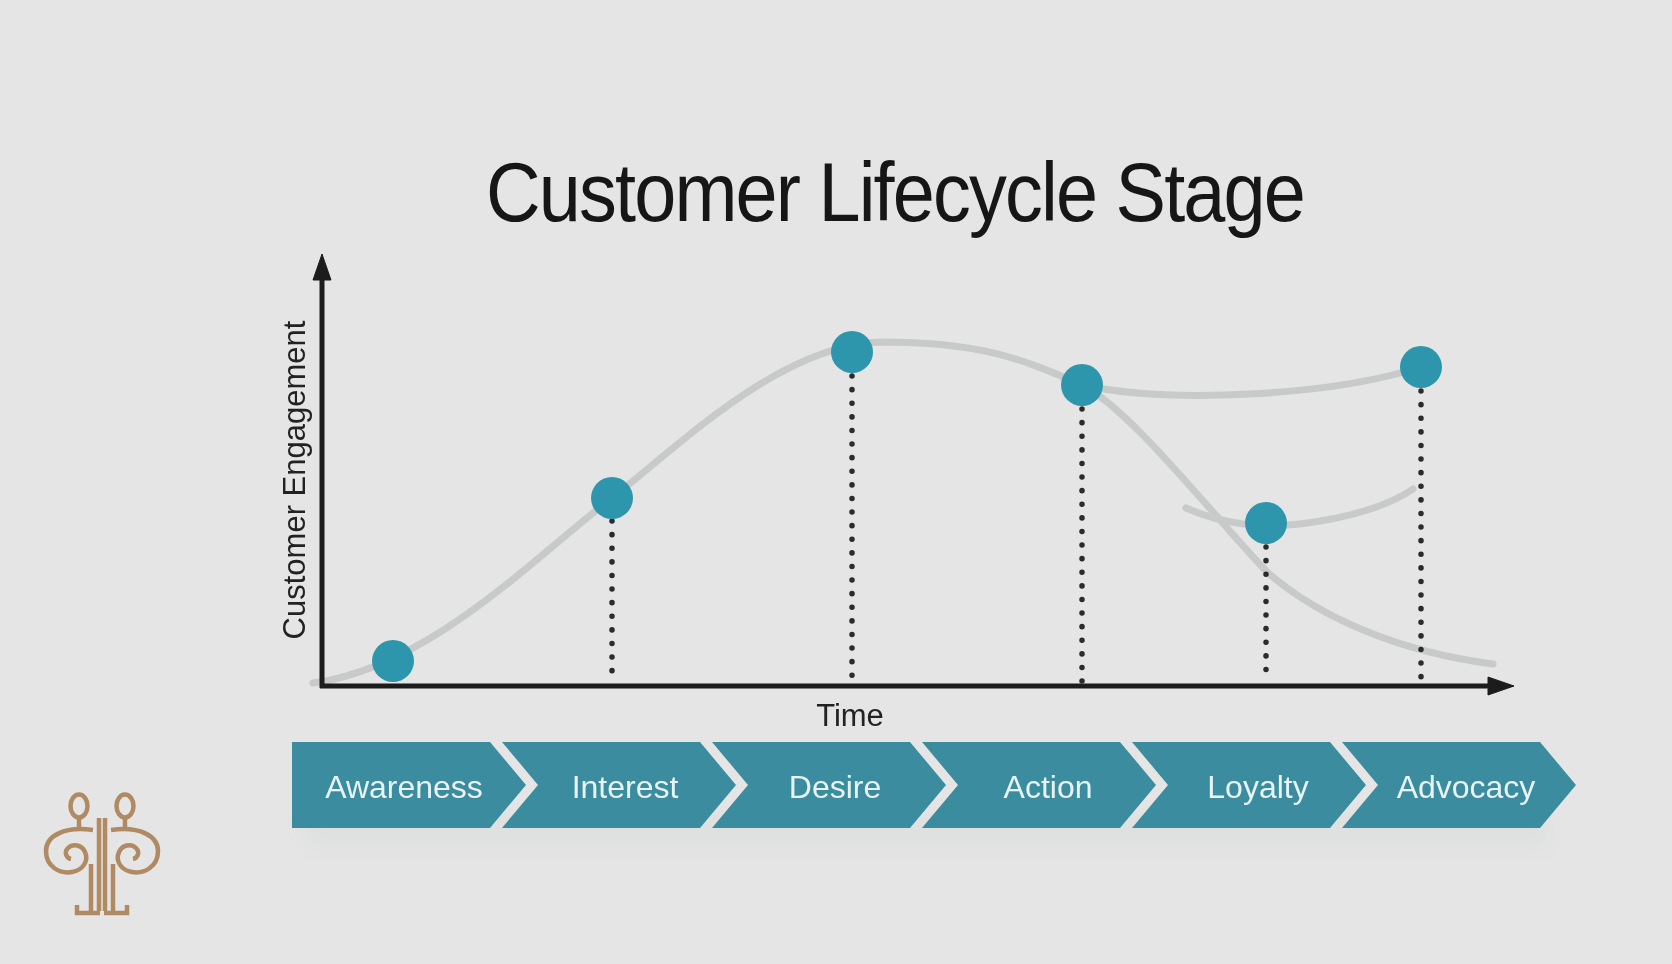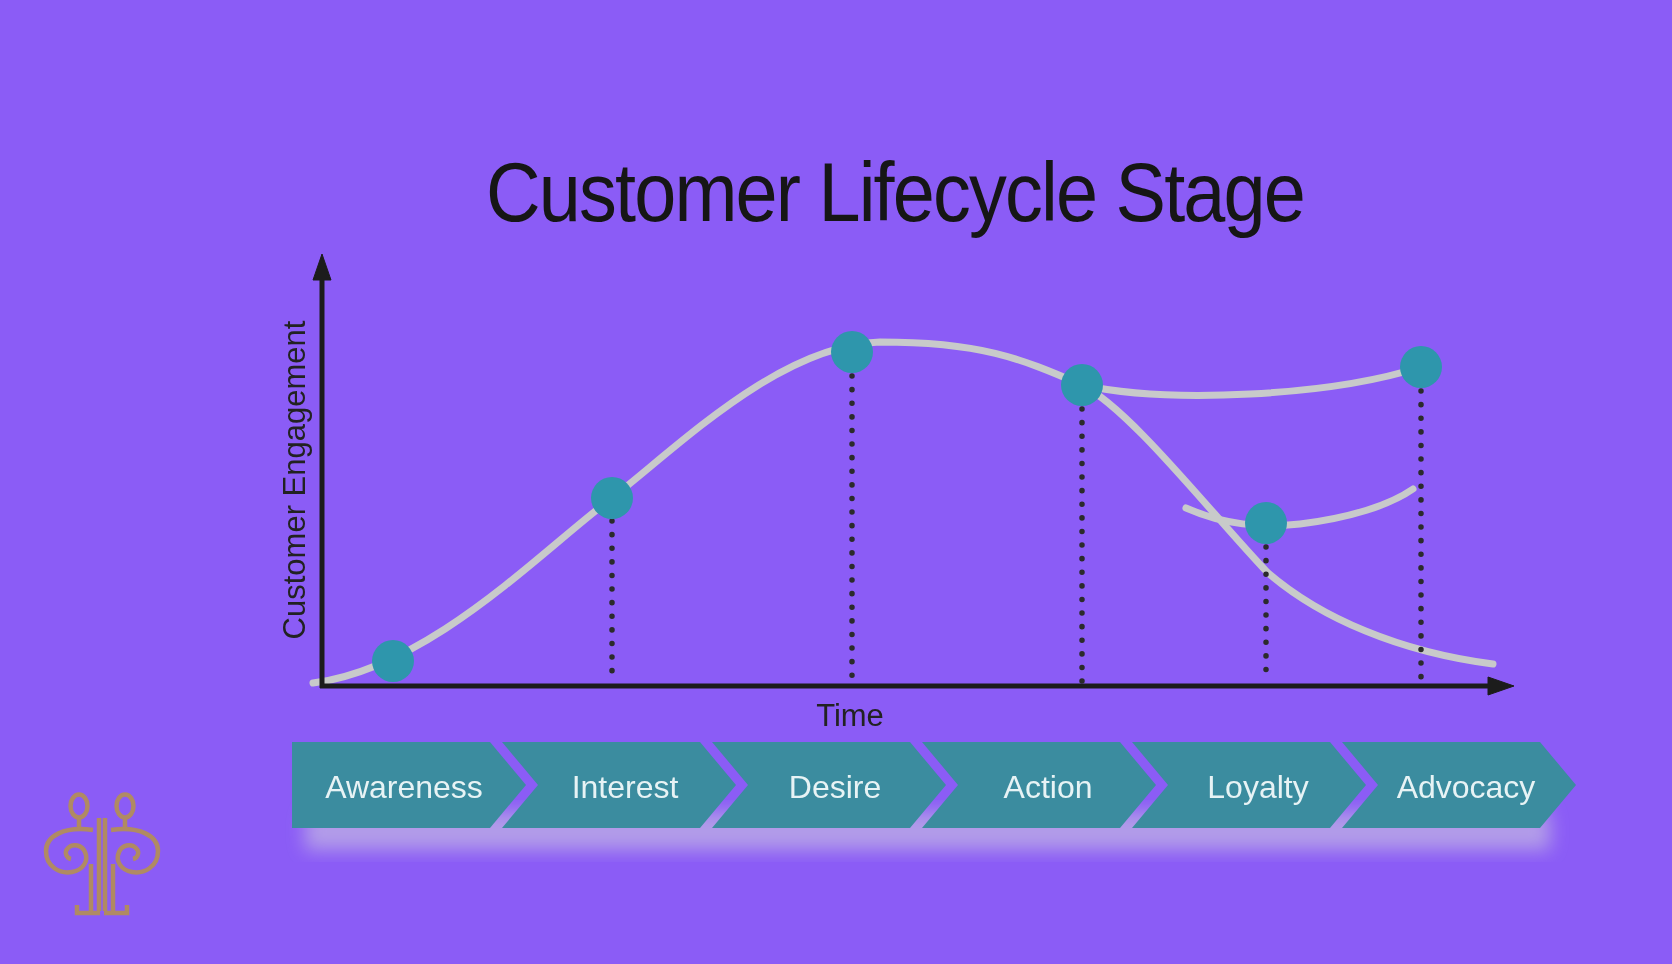--- a/index.html
+++ b/index.html
@@ -1,17 +1,17 @@
 <!DOCTYPE html>
 <html><head>
 <meta charset="utf-8">
 <style>
   html,body{margin:0;padding:0;background:#ffffff;}
   .canvas{
-    position:relative;width:1672px;height:964px;background:#8b5cf6;overflow:hidden;
+    position:relative;width:1672px;height:964px;background:#e5e5e5;overflow:hidden;
     font-family:"Liberation Sans",sans-serif;
   }
   .chart-title{
     position:absolute;top:146px;left:345px;width:1100px;
     text-align:center;font-size:84px;line-height:1.1;font-weight:400;
     letter-spacing:-2px;color:#161616;
     transform:scaleX(0.9);transform-origin:50% 50%;
     white-space:nowrap;
   }
   svg.scene{position:absolute;left:0;top:0;}

